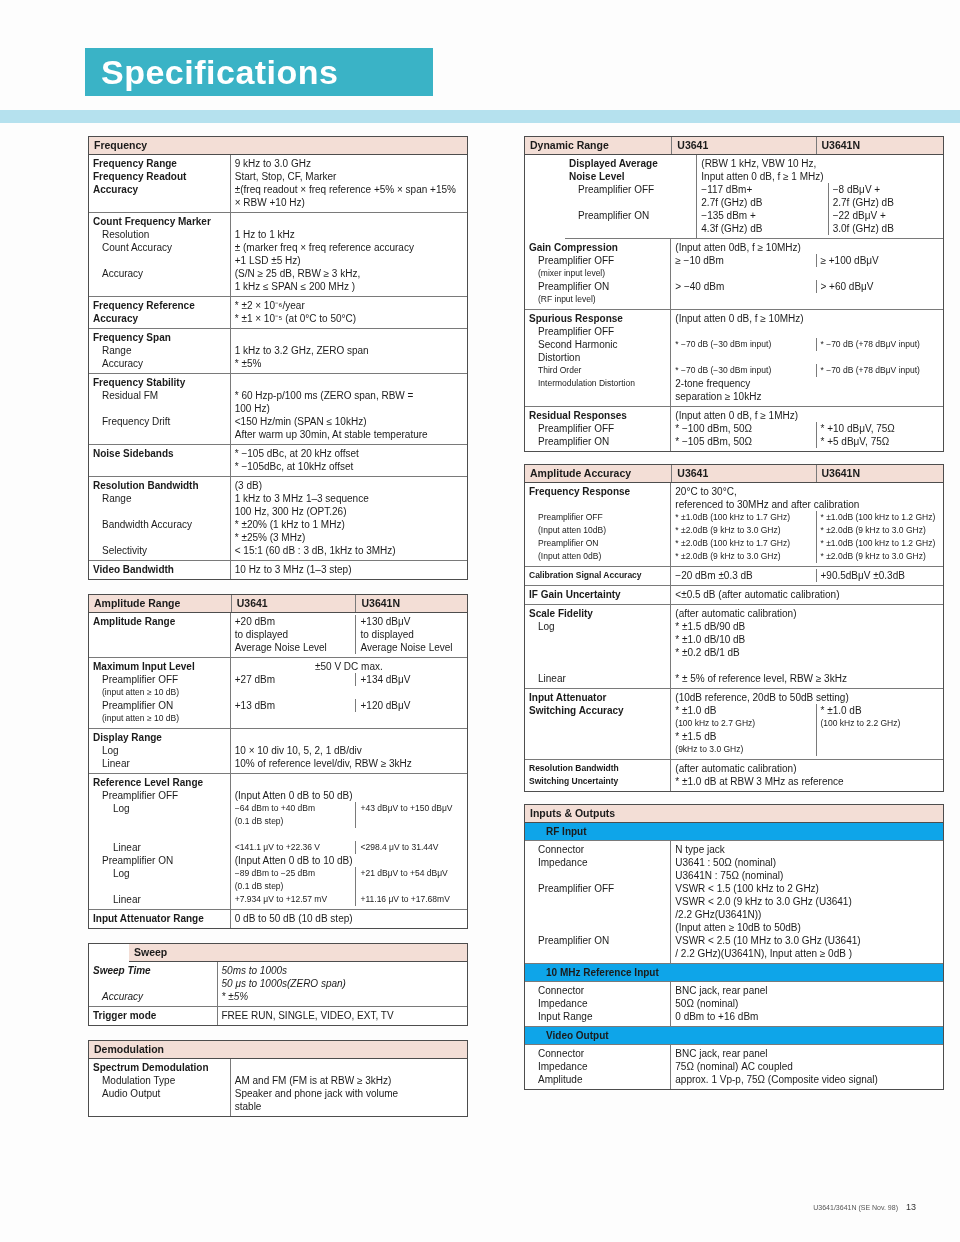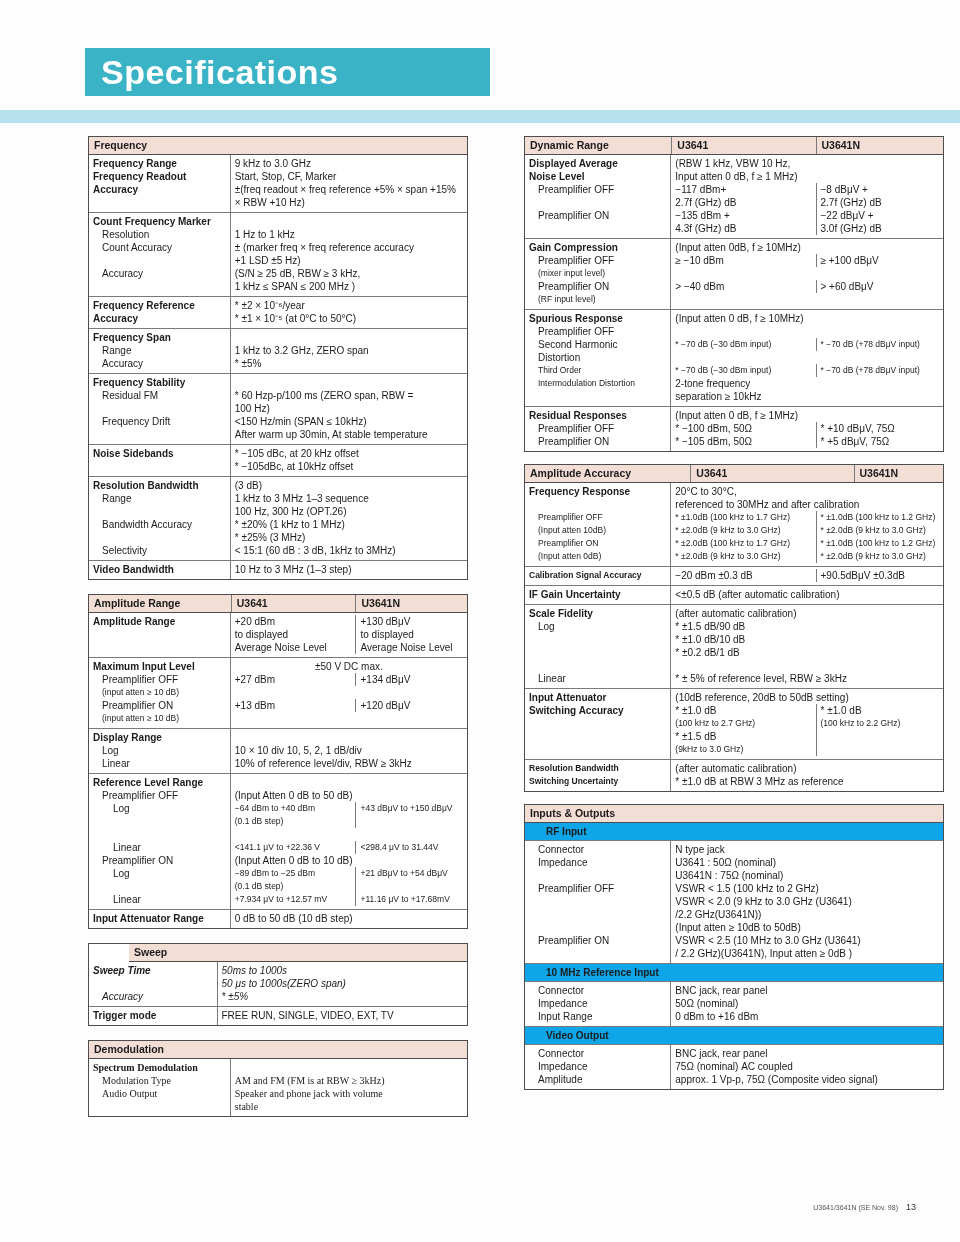--- a/index.html
+++ b/index.html
@@ -1,21 +1,21 @@
 <!DOCTYPE html>
 <html><head>
 <meta charset="utf-8">
 <style>
   html,body{margin:0;padding:0;}
   body{
     width:960px;height:1242px;position:relative;background:#fdfdfd;
     font-family:"Liberation Sans",sans-serif;color:#1b1b1b;overflow:hidden;
   }
   .title-banner{
-    position:absolute;left:85px;top:48px;width:405px;height:48px;
+    position:absolute;left:85px;top:48px;width:348px;height:48px;
     background:#3ab3c6;display:flex;align-items:center;box-sizing:border-box;padding-left:16px;
   }
   .title-banner .title{
     color:#ffffff;font-size:34px;font-weight:bold;letter-spacing:.5px;margin:0;
   }
   .cyan-strip{position:absolute;left:0;top:110px;width:960px;height:13px;background:#b5e1ee;}
   .content{position:absolute;top:136px;left:88px;display:flex;gap:56px;}
   .col{display:flex;flex-direction:column;}
   .col-left{width:380px;gap:14px;}
   .col-right{width:420px;gap:12px;}
@@ -291,21 +291,21 @@
           </div>
           <div class="cell vcell">
             <div class="ln">FREE RUN, SINGLE, VIDEO, EXT, TV</div>
           </div>
         </div>
       </div>
       <div class="spec-table">
         <div class="t-header" style="grid-template-columns: 1fr;">
           <div class="hc">Demodulation</div>
         </div>
-        <div class="t-row" style="grid-template-columns: 37.5% 1fr; font-family: Liberation Serif, serif;">
+        <div class="t-row" style="grid-template-columns: 37.5% 1fr;">
           <div class="cell lcell">
             <div class="ln b">Spectrum Demodulation</div>
             <div class="ln i1">Modulation Type</div>
             <div class="ln i1">Audio Output</div>
             <div class="ln"></div>
           </div>
           <div class="cell vcell">
             <div class="ln"></div>
             <div class="ln">AM and FM (FM is at RBW ≥ 3kHz)</div>
             <div class="ln">Speaker and phone jack with volume</div>
@@ -314,21 +314,21 @@
         </div>
       </div>
     </div>
   <div class="col col-right">
       <div class="spec-table">
         <div class="t-header" style="grid-template-columns: 35% 34.5% 1fr;">
           <div class="hc">Dynamic Range</div>
           <div class="hc">U3641</div>
           <div class="hc">U3641N</div>
         </div>
-        <div class="t-row" style="grid-template-columns: 35% 1fr;">
+        <div class="t-row" style="grid-template-columns: 35% 1fr; margin-left: 40px;">
           <div class="cell lcell">
             <div class="ln b">Displayed Average</div>
             <div class="ln b">Noise Level</div>
             <div class="ln i1">Preamplifier OFF</div>
             <div class="ln"></div>
             <div class="ln i1">Preamplifier ON</div>
             <div class="ln"></div>
           </div>
           <div class="cell vcell">
             <div class="ln">(RBW 1 kHz, VBW 10 Hz,</div>
@@ -412,21 +412,21 @@
               <div class="p2">* +10 dBμV, 75Ω</div>
             </div>
             <div class="ln pair" style="grid-template-columns: 53.0769% 1fr;">
               <div class="p1">* −105 dBm, 50Ω</div>
               <div class="p2">* +5 dBμV, 75Ω</div>
             </div>
           </div>
         </div>
       </div>
       <div class="spec-table">
-        <div class="t-header" style="grid-template-columns: 35% 34.5% 1fr; gap: 19px;">
+        <div class="t-header" style="grid-template-columns: 35% 34.5% 1fr;">
           <div class="hc">Amplitude Accuracy</div>
           <div class="hc">U3641</div>
           <div class="hc">U3641N</div>
         </div>
         <div class="t-row" style="grid-template-columns: 35% 1fr;">
           <div class="cell lcell">
             <div class="ln b">Frequency Response</div>
             <div class="ln"></div>
             <div class="ln i1 s">Preamplifier OFF</div>
             <div class="ln i1 s">(Input atten 10dB)</div>

